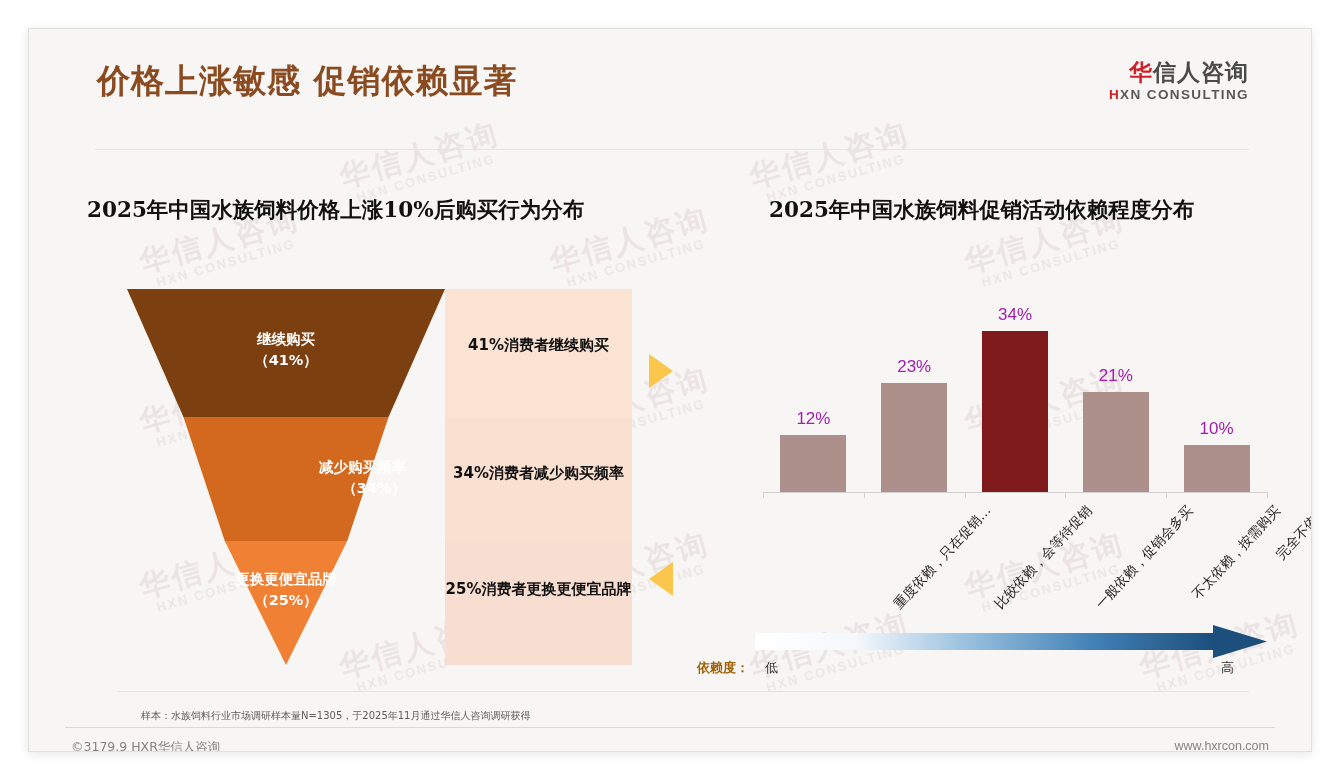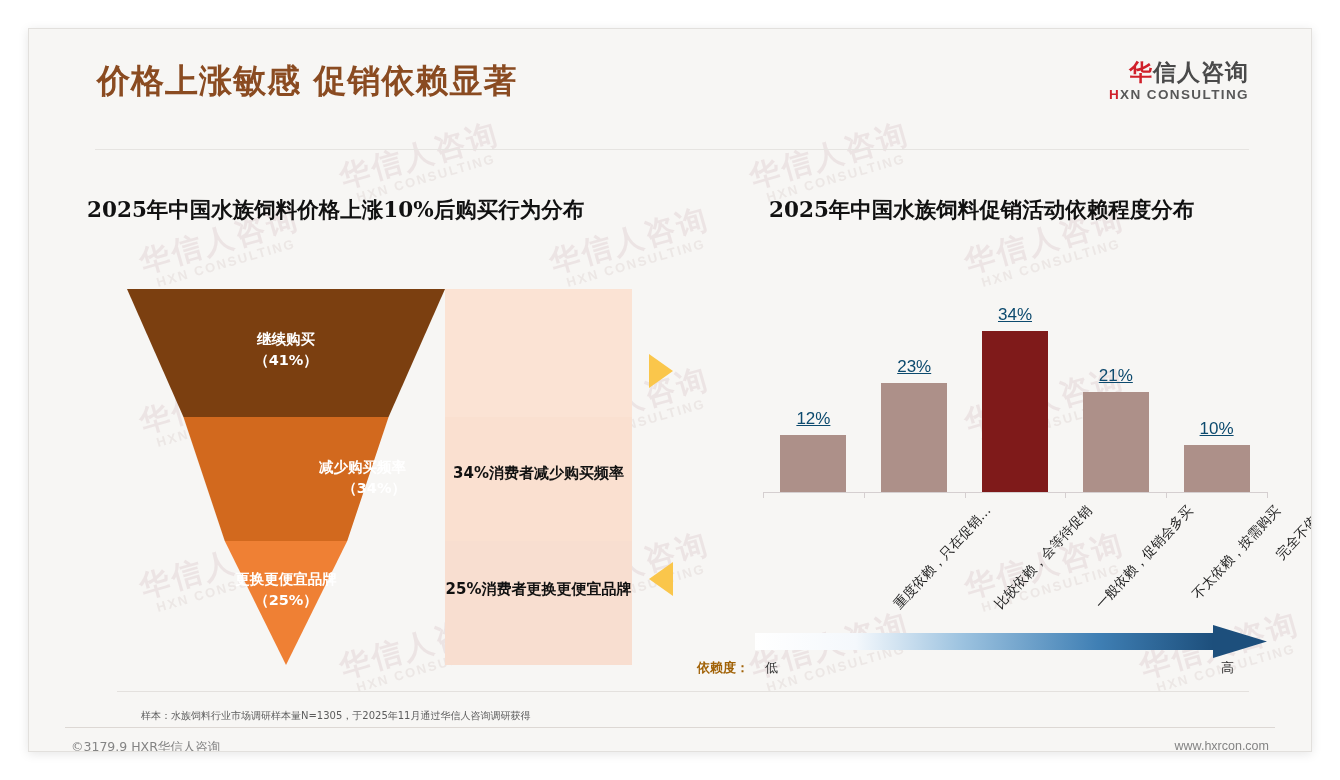--- a/index.html
+++ b/index.html
@@ -199,24 +199,23 @@
     position: absolute;
     bottom: 0;
     left: 0;
     width: 100%;
   }
   .bar-value {
     position: absolute;
     width: 100%;
     text-align: center;
     font-size: 17px;
-    color: #0c4a6e;
+    color: #a21caf;
     font-family: "Liberation Sans", sans-serif;
     white-space: nowrap;
-    text-decoration: underline;
   }
   .axis-line {
     position: absolute;
     left: 18px;
     top: 208px;
     width: 504px;
     height: 1px;
     background: #d5cfd0;
   }
   .axis-tick {
@@ -403,20 +402,21 @@
         <rect x="318" y="128" width="187" height="124" fill="#fae0d0"></rect>
         <rect x="318" y="252" width="187" height="124" fill="#f8ded0"></rect>
         <polygon points="0,0 318,0 261.555,128 56.44499999999999,128" fill="#7b3f10"></polygon>
         <polygon points="56.44499999999999,128 261.555,128 220.215,252 97.785,252" fill="#d2691e"></polygon>
         <polygon points="97.785,252 220.215,252 159,376 159,376" fill="#ef8034"></polygon>
       </svg>
       <div class="funnel-label" style="left: 39px; top: 40px;">
         <div>继续购买</div>
         <div>（41%）</div>
       </div>
+      <div class="funnel-desc" style="left: 306.5px; top: 44px;">41%消费者继续购买</div>
       <div class="funnel-label" style="left: 39px; top: 168px; text-align: right;">
         <div>减少购买频率</div>
         <div>（34%）</div>
       </div>
       <div class="funnel-desc" style="left: 306.5px; top: 172px;">34%消费者减少购买频率</div>
       <div class="funnel-label" style="left: 39px; top: 280px;">
         <div>更换更便宜品牌</div>
         <div>（25%）</div>
       </div>
       <div class="funnel-desc" style="left: 306.5px; top: 288px;">25%消费者更换更便宜品牌</div>

